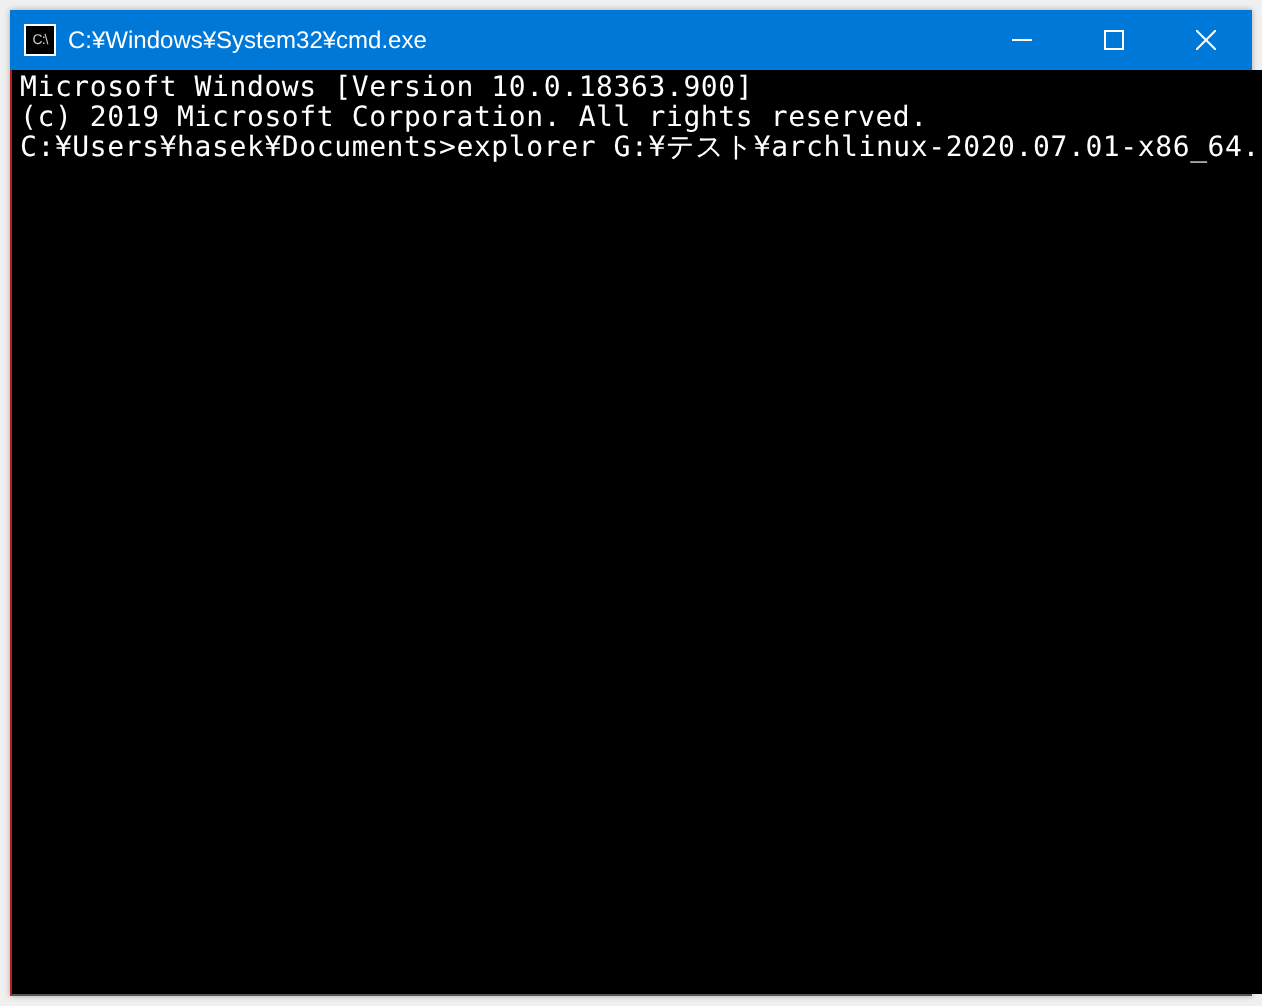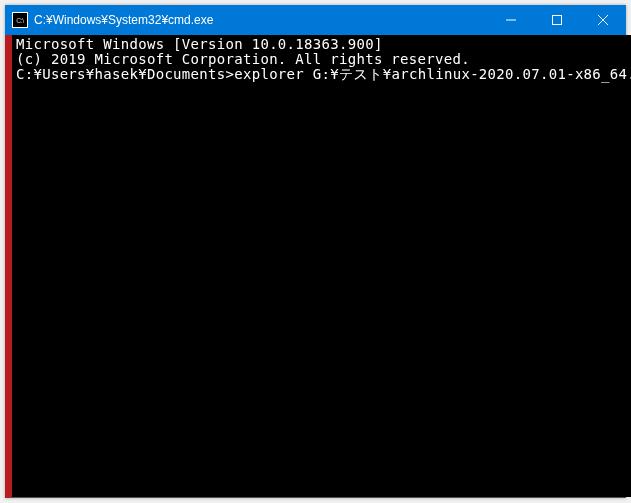--- a/index.html
+++ b/index.html
@@ -69,21 +69,21 @@
       stroke: #fff;
       stroke-width: 1;
       fill: none;
     }
     .content-area {
       flex: 1;
       display: flex;
       background: #000;
       border-right: 1px solid #555;
       border-bottom: 1px solid #555;
-      border-left: 7px solid #b91c1c;
+      border-left: 1px solid #b91c1c;
     }
     .terminal {
       flex: 1;
       background: #000;
       color: #fff;
       font-family: "MS Gothic", "Consolas", monospace;
       font-size: 14px;
       line-height: 15px;
       padding: 2px 0 0 4px;
       white-space: pre;

